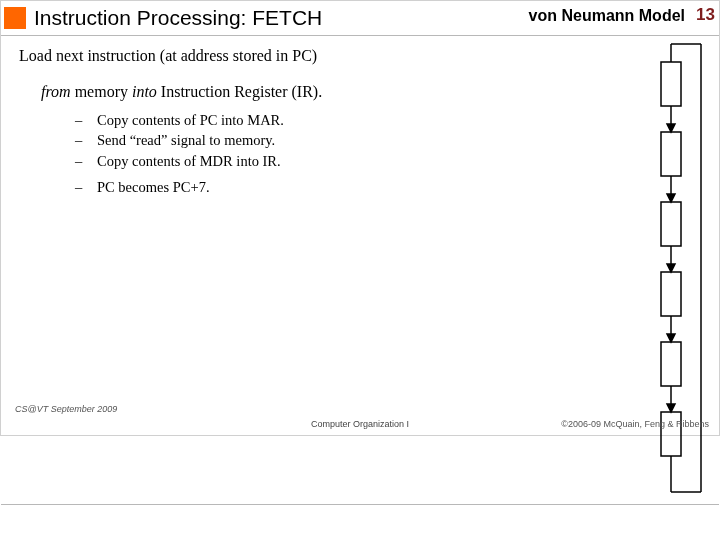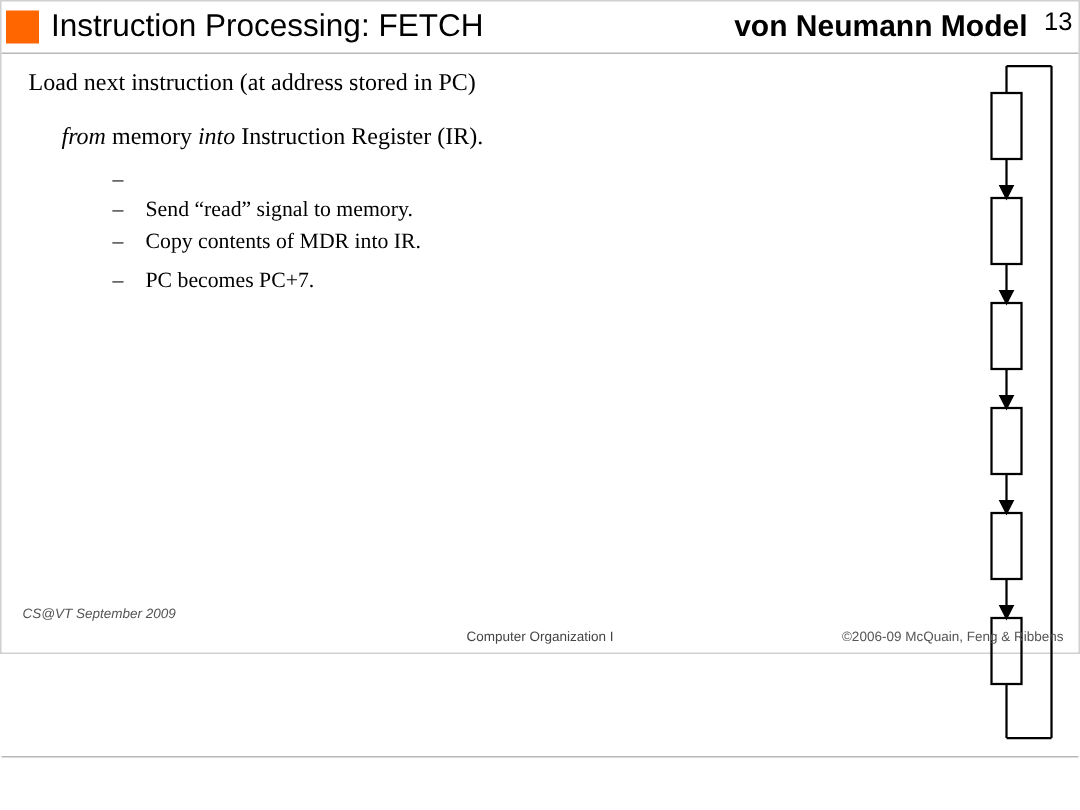--- a/index.html
+++ b/index.html
@@ -31,30 +31,31 @@
     margin-right: 8px;
   }
   .title {
     font-size: 21px;
     color: #000;
   }
   .subtitle {
     position: absolute;
     right: 34px;
     top: 6px;
-    font-size: 20px;
+    font-size: 16px;
     font-weight: bold;
     color: #000;
   }
   .pagenum {
     position: absolute;
     right: 4px;
     top: 4px;
     font-size: 17px;
-    color: #000000;
+    color: #7f1d1d;
+    font-weight: bold;
   }
   .content-wrap {
     border-top: 1px solid #b8b8b8;
     border-bottom: 1px solid #b8b8b8;
     margin: 0 0;
     height: 470px;
     position: relative;
     padding: 10px 20px 0 18px;
   }
   .body-text {
@@ -131,20 +132,21 @@
     <div class="body-text para1">
       <div class="line1">Load next instruction (at address stored in PC)</div>
       <div class="line2">
         <span class="italic">from</span><span> memory </span><span class="italic">into</span><span> Instruction Register (IR).</span>
       </div>
     </div>
 
     <div class="body-text sublist">
       <div class="row">
         <span class="dash">–</span>
+        <span>Copy contents of PC into MAR.</span>
       </div>
       <div class="row">
         <span class="dash">–</span>
         <span>Send “read” signal to memory.</span>
       </div>
       <div class="row">
         <span class="dash">–</span>
         <span>Copy contents of MDR into IR.</span>
       </div>
     </div>

